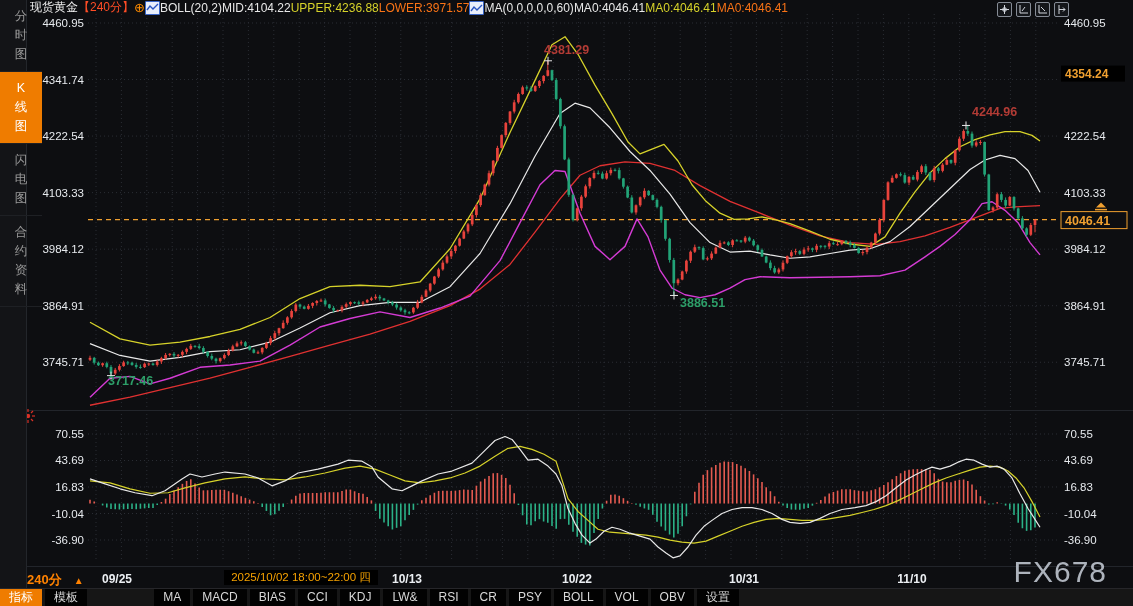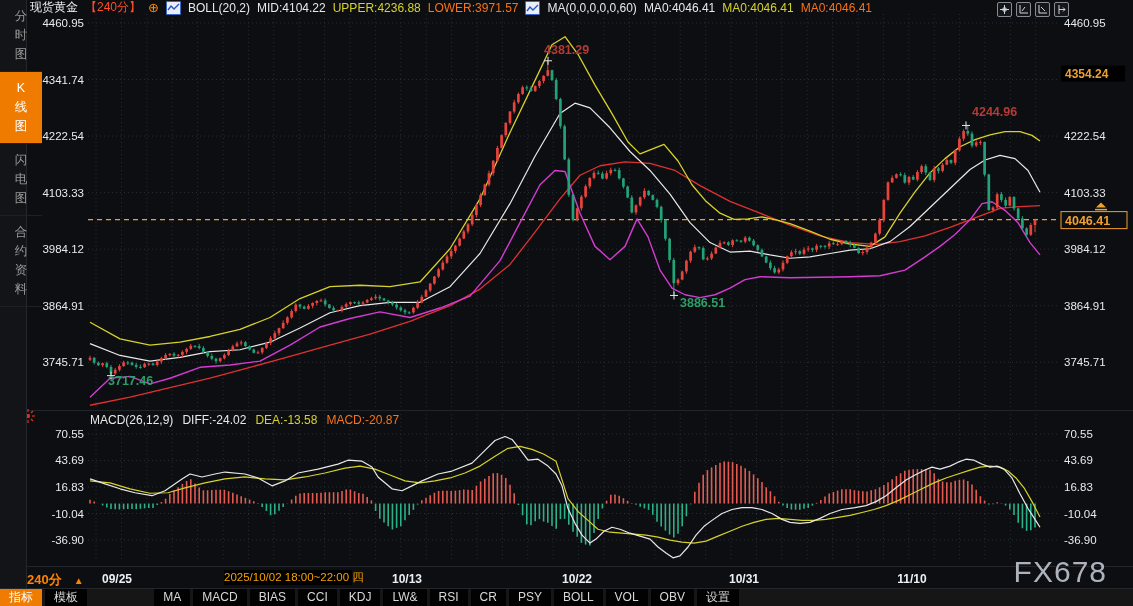--- a/index.html
+++ b/index.html
@@ -1,21 +1,21 @@
 <!DOCTYPE html>
 <html><head>
 <meta charset="utf-8">
 <style>
   html,body{margin:0;padding:0;background:#000;}
   #app{position:relative;width:1133px;height:606px;background:#0d0e11;overflow:hidden;
        font-family:"Liberation Sans","DejaVu Sans",sans-serif;-webkit-font-smoothing:antialiased;}
   #chart-svg{position:absolute;left:0;top:0;z-index:1;}
   
   .legend{position:absolute;left:30px;top:0;height:15px;z-index:5;display:flex;align-items:center;
-          gap:7px;font-size:12px;white-space:nowrap;color:#dfe3e8;}
+          font-size:12px;white-space:nowrap;color:#dfe3e8;}
   .legend .sym{color:#efefef;}
   .legend .period{color:#ff4d26;}
   .legend .cross{color:#ff8c00;font-size:13px;line-height:13px;}
   .mini-ico{display:inline-block;width:13px;height:12px;background:#e8eefb;border:1px solid #3a66c8;
             border-radius:1px;position:relative;overflow:hidden;}
   .mini-ico svg{position:absolute;left:0;top:0;}
   .c-white{color:#e8e8e8;} .c-yellow{color:#d6d22a;} .c-magenta{color:#f97316;}
   
   .topbtns{position:absolute;left:997px;top:2px;z-index:6;display:flex;gap:4px;}
   .topbtn{width:13px;height:13px;border:1px solid #868c96;border-radius:2px;background:#14161a;
@@ -26,21 +26,21 @@
   .rail-item{width:26px;padding:7px 8px;text-align:center;color:#9a9a9a;font-size:12.5px;
              line-height:19px;border-bottom:1px solid #1e2024;cursor:default;}
   .rail-item span{display:inline-block;width:15px;word-break:break-all;}
   .rail-item.active{background:#ef7c00;color:#fff;}
   
   .macd-legend{position:absolute;left:90px;top:413px;z-index:5;font-size:12px;display:flex;gap:9px;
                white-space:nowrap;color:#dfe3e8;}
   
   .period-box{position:absolute;left:27px;top:571px;z-index:6;color:#ff8200;font-size:13px;
               font-weight:bold;display:flex;gap:12px;align-items:center;}
-  .tooltip{position:absolute;left:224px;top:570px;width:128px;height:15px;line-height:15px;z-index:6;
+  .tooltip{position:absolute;left:224px;top:570px;width:154px;height:15px;line-height:15px;z-index:6;
            background:#000;color:#f5a100;font-size:11.5px;text-align:center;white-space:nowrap;}
   .watermark{position:absolute;right:26px;bottom:17px;z-index:4;color:#b6bcc6;font-size:30px;
              letter-spacing:1px;opacity:.95;}
   .tabbar{position:absolute;left:0;right:0;bottom:0;height:17px;background:#161616;z-index:8;
           display:flex;align-items:stretch;border-top:1px solid #26262a;}
   .tab{background:#020202;color:#d8d8d8;font-size:12px;line-height:16px;padding:0 9px;margin-right:3px;
        white-space:nowrap;}
   .tab.active{background:#ef7c00;color:#fff;}
   .tab.vip{color:#ff8200;margin-top:36px;}
   
@@ -916,26 +916,20 @@
           <line x1="13" y1="9" x2="16" y2="9"></line>
         <line x1="4" y1="4" x2="6" y2="6"></line>
           <line x1="12" y1="12" x2="14" y2="14"></line>
         <line x1="14" y1="4" x2="12" y2="6"></line>
           <line x1="6" y1="12" x2="4" y2="14"></line>
       </g>
       <circle cx="9" cy="9" r="2.2" fill="#d93025"></circle>
     </svg>
   </div>
 
-  <div class="macd-legend">
-    <span class="c-white">MACD(26,12,9)</span>
-    <span class="c-white">DIFF:-24.02</span>
-    <span class="c-yellow">DEA:-13.58</span>
-    <span class="c-magenta">MACD:-20.87</span>
-  </div>
 
   <div class="period-box">
     <span>240分</span>
     <span style="font-size:10px;">▲</span>
   </div>
 
   <div class="tooltip">2025/10/02 18:00~22:00 四</div>
 
   <div class="watermark">FX678</div>
 

